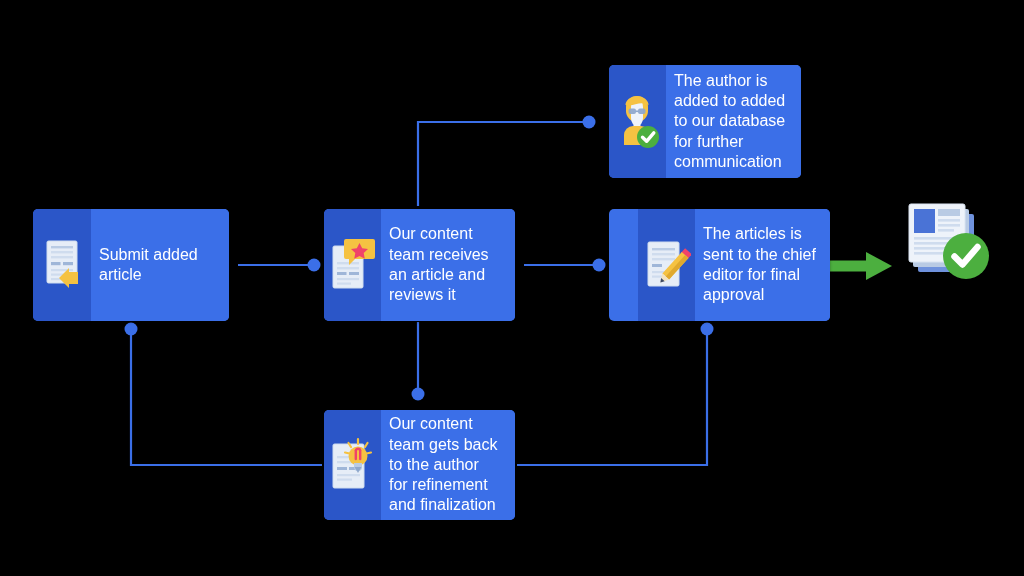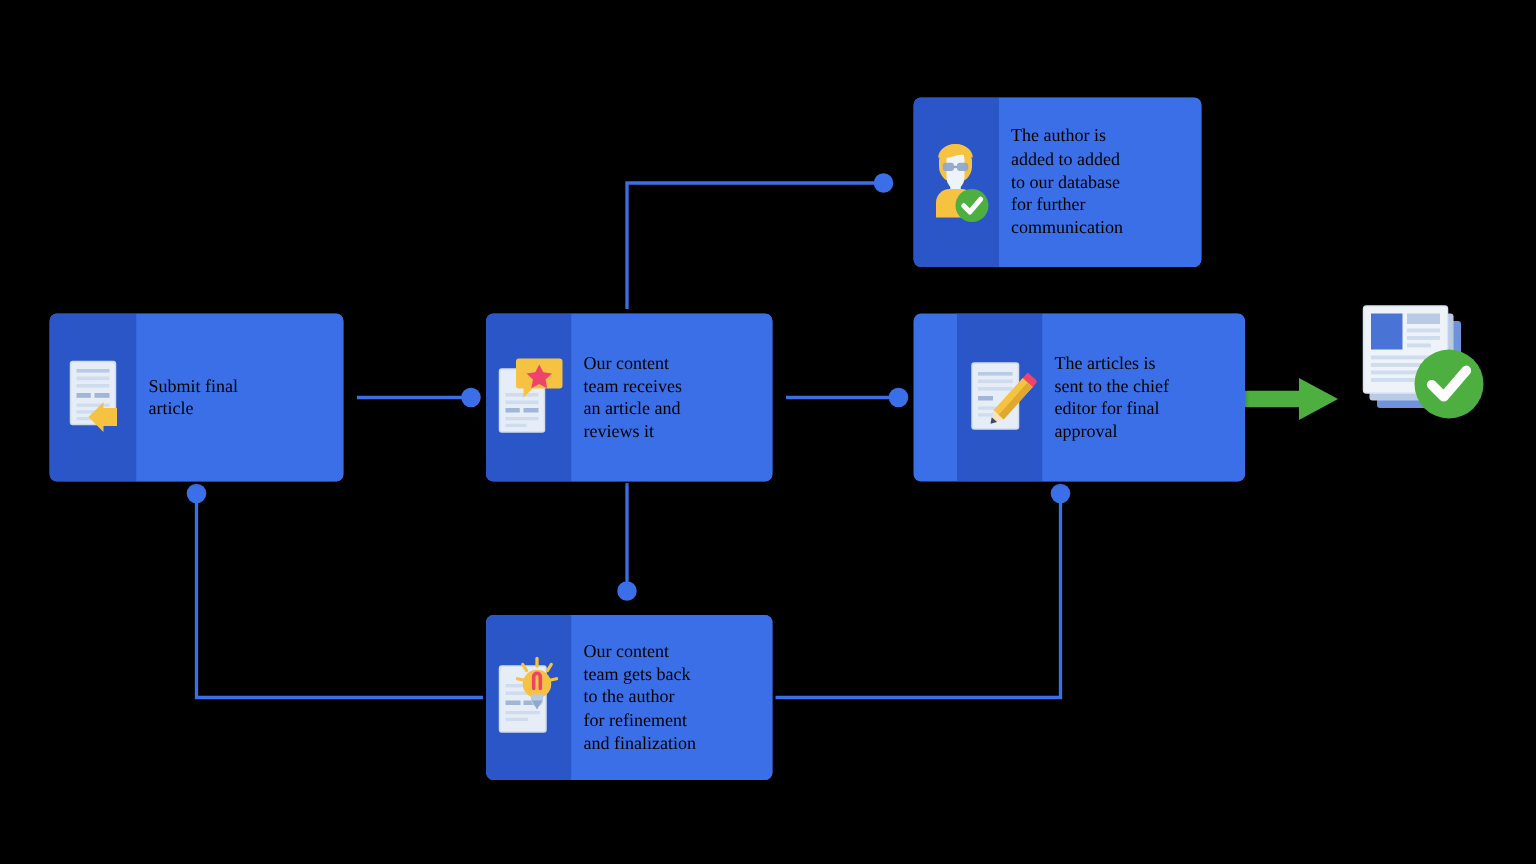--- a/index.html
+++ b/index.html
@@ -45,24 +45,24 @@
     align-items: center;
     justify-content: center;
   }
   .card-body {
     flex: 1 1 auto;
     background: #3b6fe8;
     display: flex;
     align-items: center;
   }
   .card-text {
-    color: #000000;
-    font-size: 12px;
+    color: #ffffff;
+    font-size: 16px;
     line-height: 1.27;
-    font-family: Liberation Serif, serif;
+    font-family: Liberation Sans, sans-serif;
     padding: 0 10px 0 8px;
     white-space: pre-line;
   }
 
   
   #end-icon {
     position: absolute;
     left: 900px;
     top: 200px;
     width: 96px;
@@ -123,21 +123,21 @@
         <rect x="11" y="19" width="22" height="2.4" fill="#cfdcee"></rect>
         <rect x="11" y="25" width="9.5" height="3.2" fill="#9fb6d8"></rect>
         <rect x="23" y="25" width="10" height="3.2" fill="#9fb6d8"></rect>
         <rect x="11" y="32" width="22" height="2.2" fill="#cfdcee"></rect>
         <rect x="11" y="36.5" width="22" height="2.2" fill="#cfdcee"></rect>
         <rect x="11" y="41" width="14" height="2.2" fill="#cfdcee"></rect>
         <path d="M 38 35 L 38 47 L 29 47 L 29 51 L 19 41 L 29 31 L 29 35 Z" fill="#f5c242"></path>
       </svg>
     </div>
     <div class="card-body">
-      <div class="card-text">Submit final
+      <div class="card-text">Submit added
 article</div>
     </div>
   </div>
 
   <div class="card" style="left:324px; top:209px; width:191px; height:112px;">
     <div class="card-icon" style="width:57px;">
       <svg class="svgicon" width="48" height="58" viewBox="0 0 48 58" xmlns="http://www.w3.org/2000/svg">
         <rect x="4" y="10" width="30" height="42" rx="1.5" fill="#e6edf7" stroke="#cfdcee" stroke-width="1"></rect>
         <rect x="8" y="26" width="22" height="2.4" fill="#cfdcee"></rect>
         <rect x="8" y="31" width="22" height="2.4" fill="#cfdcee"></rect>

